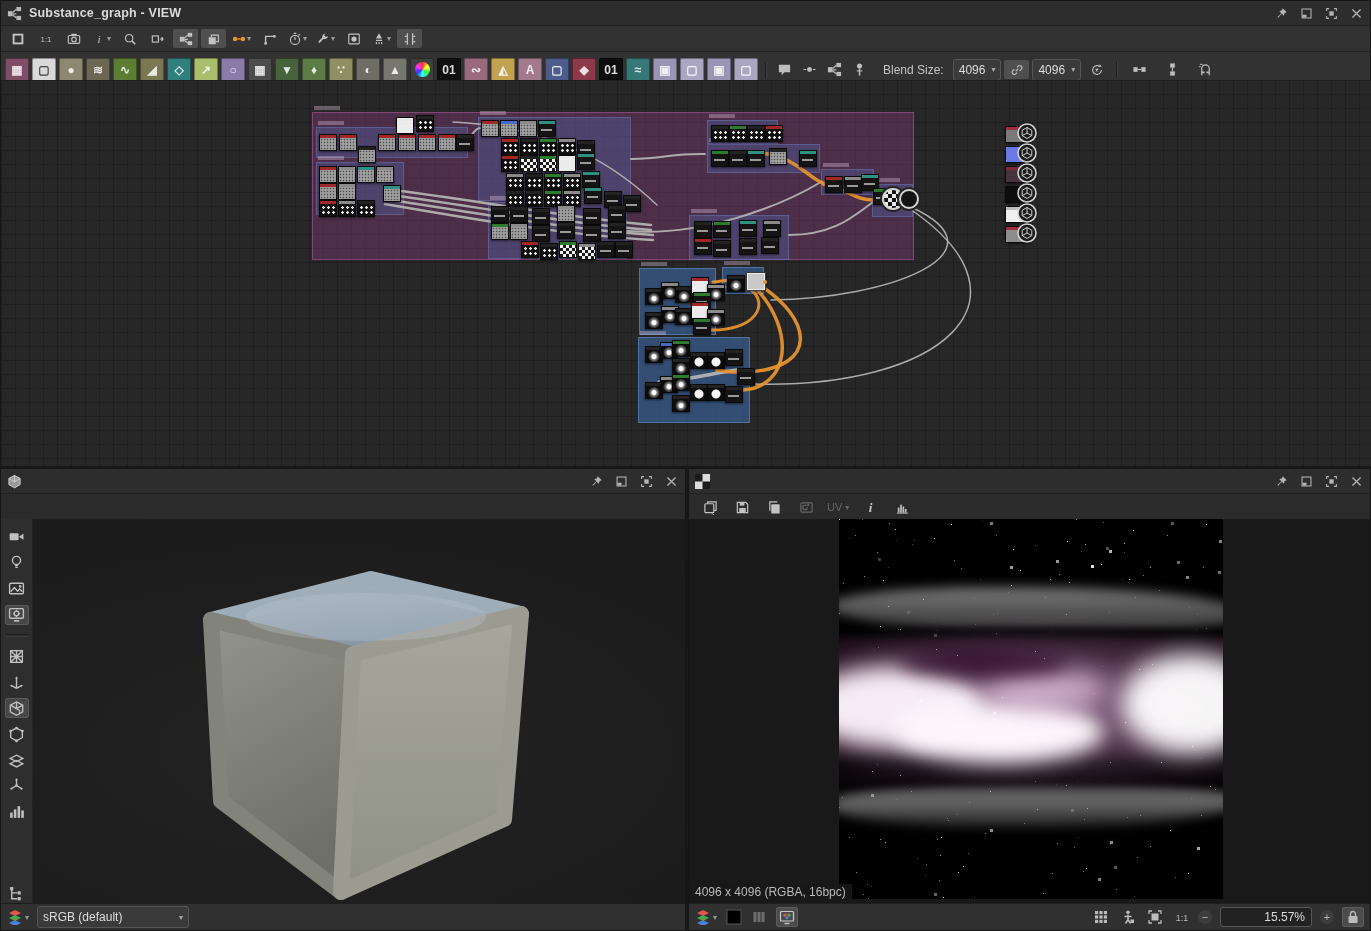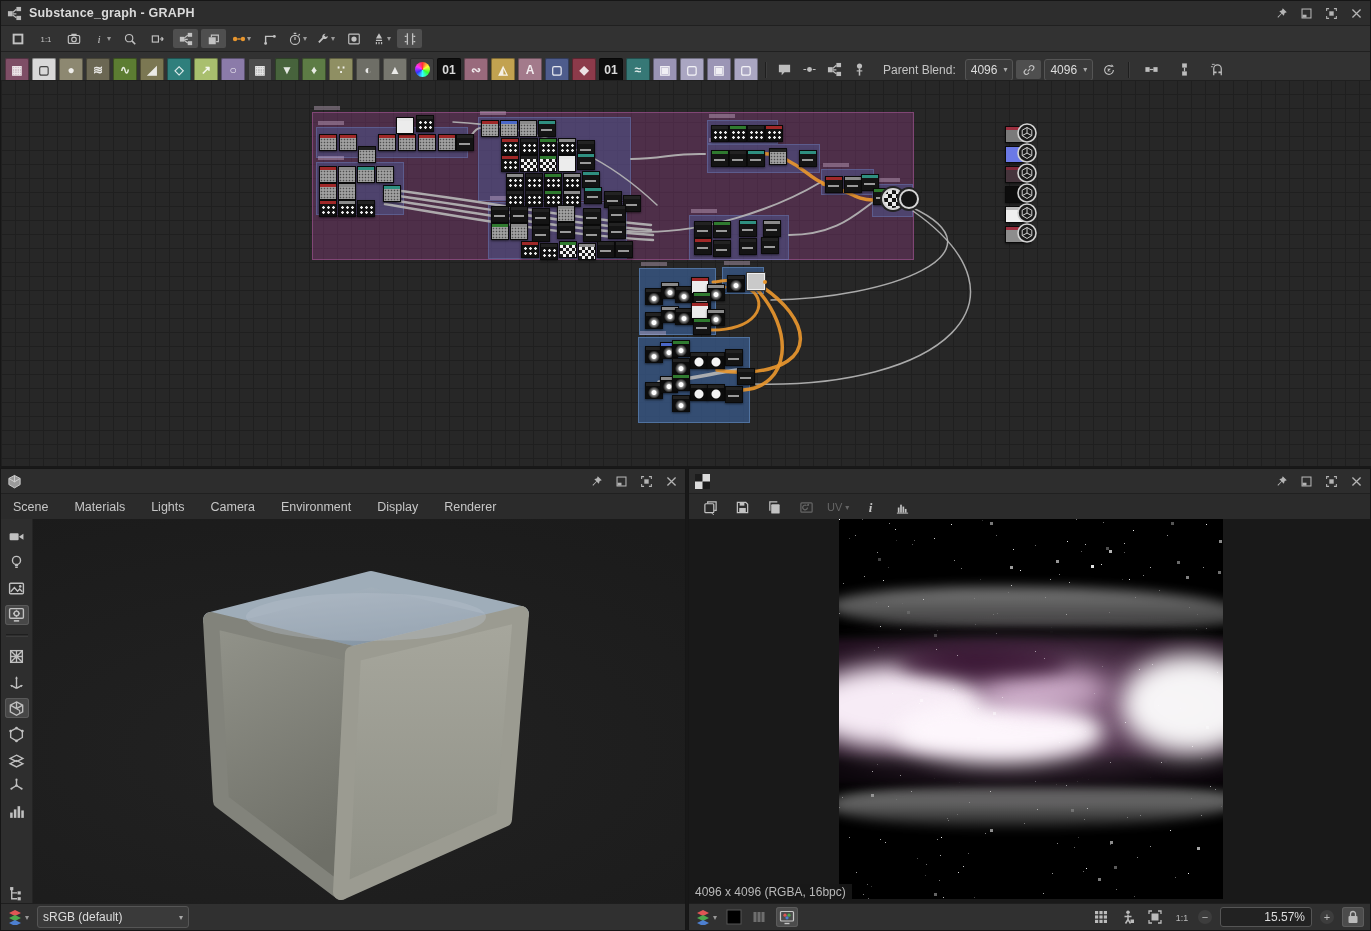--- a/index.html
+++ b/index.html
@@ -89,21 +89,21 @@
   <div class="panel" id="graph-panel" style="left:0;top:0;width:1371px;height:468px;">
     <div class="titlebar">
       <span class="ticon">
           <svg viewBox="0 0 16 16" fill="none" stroke="currentColor" stroke-width="1.3">
             <rect x="1" y="5.5" width="5" height="5.5" fill="currentColor" stroke="none"></rect>
             <rect x="10" y="1" width="5" height="4.5" fill="currentColor" stroke="none"></rect>
             <rect x="10" y="10.5" width="5" height="4.5" fill="currentColor" stroke="none"></rect>
             <path d="M6 8.5h4M10 3.5L6 7M10 12.5L6 9.5"></path>
           </svg>
         </span>
-      <span class="ttext">Substance_graph - GRAPH</span>
+      <span class="ttext">Substance_graph - VIEW</span>
       <span class="wctrls">
           <span class="wbtn">
             <svg viewBox="0 0 16 16" fill="none" stroke="currentColor" stroke-width="1.3">
               <path d="M9.5 1.5l5 5-2.6.9-1 3.4-2.6-2.6-4.4 4.9-.9-.9 4.9-4.4L5.3 5.2 8.6 4z" fill="currentColor" stroke="none"></path>
             </svg>
           </span>
           <span class="wbtn">
             <svg viewBox="0 0 16 16" fill="none" stroke="currentColor" stroke-width="1.3">
               <rect x="2.5" y="2.5" width="11" height="11"></rect>
               <path d="M3 9.5h5V13H3z" fill="currentColor" stroke="none"></path>
@@ -324,21 +324,21 @@
             <path d="M6 8.5h4M10 3.5L6 7M10 12.5L6 9.5"></path>
           </svg>
         </div>
         <div class="gbtn">
           <svg viewBox="0 0 16 16" fill="none" stroke="currentColor" stroke-width="1.3">
             <path d="M8 1.5c1.6 0 2.8 1.2 2.8 2.8S9.6 7.1 8 7.1 5.2 5.9 5.2 4.3 6.4 1.5 8 1.5z" fill="currentColor" stroke="none"></path>
             <path d="M8 7v7.5" stroke-width="1.6"></path>
             <path d="M5 9.5h6" stroke-width="1.2"></path>
           </svg>
         </div>
-        <span class="pslabel">Parent Blend:</span>
+        <span class="pslabel">Blend Size:</span>
         <span class="dd">
           <span>4096</span>
           <span class="dchev">▾</span>
         </span>
         <div class="tbtn active">
           <svg viewBox="0 0 16 16" fill="none" stroke="currentColor" stroke-width="1.3">
             <path d="M6.5 9.5l3-3M5 7l-2 2a2.5 2.5 0 0 0 4 3l1-1M11 9l2-2a2.5 2.5 0 0 0-4-3l-1 1"></path>
           </svg>
         </div>
         <span class="dd">
@@ -979,29 +979,20 @@
               <rect x="5.3" y="5.3" width="5.4" height="5.4" fill="currentColor" stroke="none"></rect>
             </svg>
           </span>
           <span class="wbtn">
             <svg viewBox="0 0 16 16" fill="none" stroke="currentColor" stroke-width="1.3">
               <path d="M3 3l10 10M13 3L3 13" stroke-width="1.6"></path>
             </svg>
           </span>
         </span>
     </div>
-    <div class="menubar" id="v3d-menu">
-        <span class="menuitem">Scene</span>
-        <span class="menuitem">Materials</span>
-        <span class="menuitem">Lights</span>
-        <span class="menuitem">Camera</span>
-        <span class="menuitem">Environment</span>
-        <span class="menuitem">Display</span>
-        <span class="menuitem">Renderer</span>
-      </div>
     <div id="v3d-viewport">
       <svg width="686" height="389" viewBox="0 0 686 389" style="position:absolute;left:0;top:0;">
         <defs>
           <linearGradient id="gt" x1="0" y1="0" x2="0.4" y2="1">
             <stop offset="0" stop-color="#adb9c3"></stop>
               <stop offset="1" stop-color="#8494a3"></stop>
           </linearGradient>
           <linearGradient id="gl" x1="0" y1="0" x2="0.3" y2="1">
             <stop offset="0" stop-color="#93948b"></stop>
               <stop offset="1" stop-color="#6e6f67"></stop>

